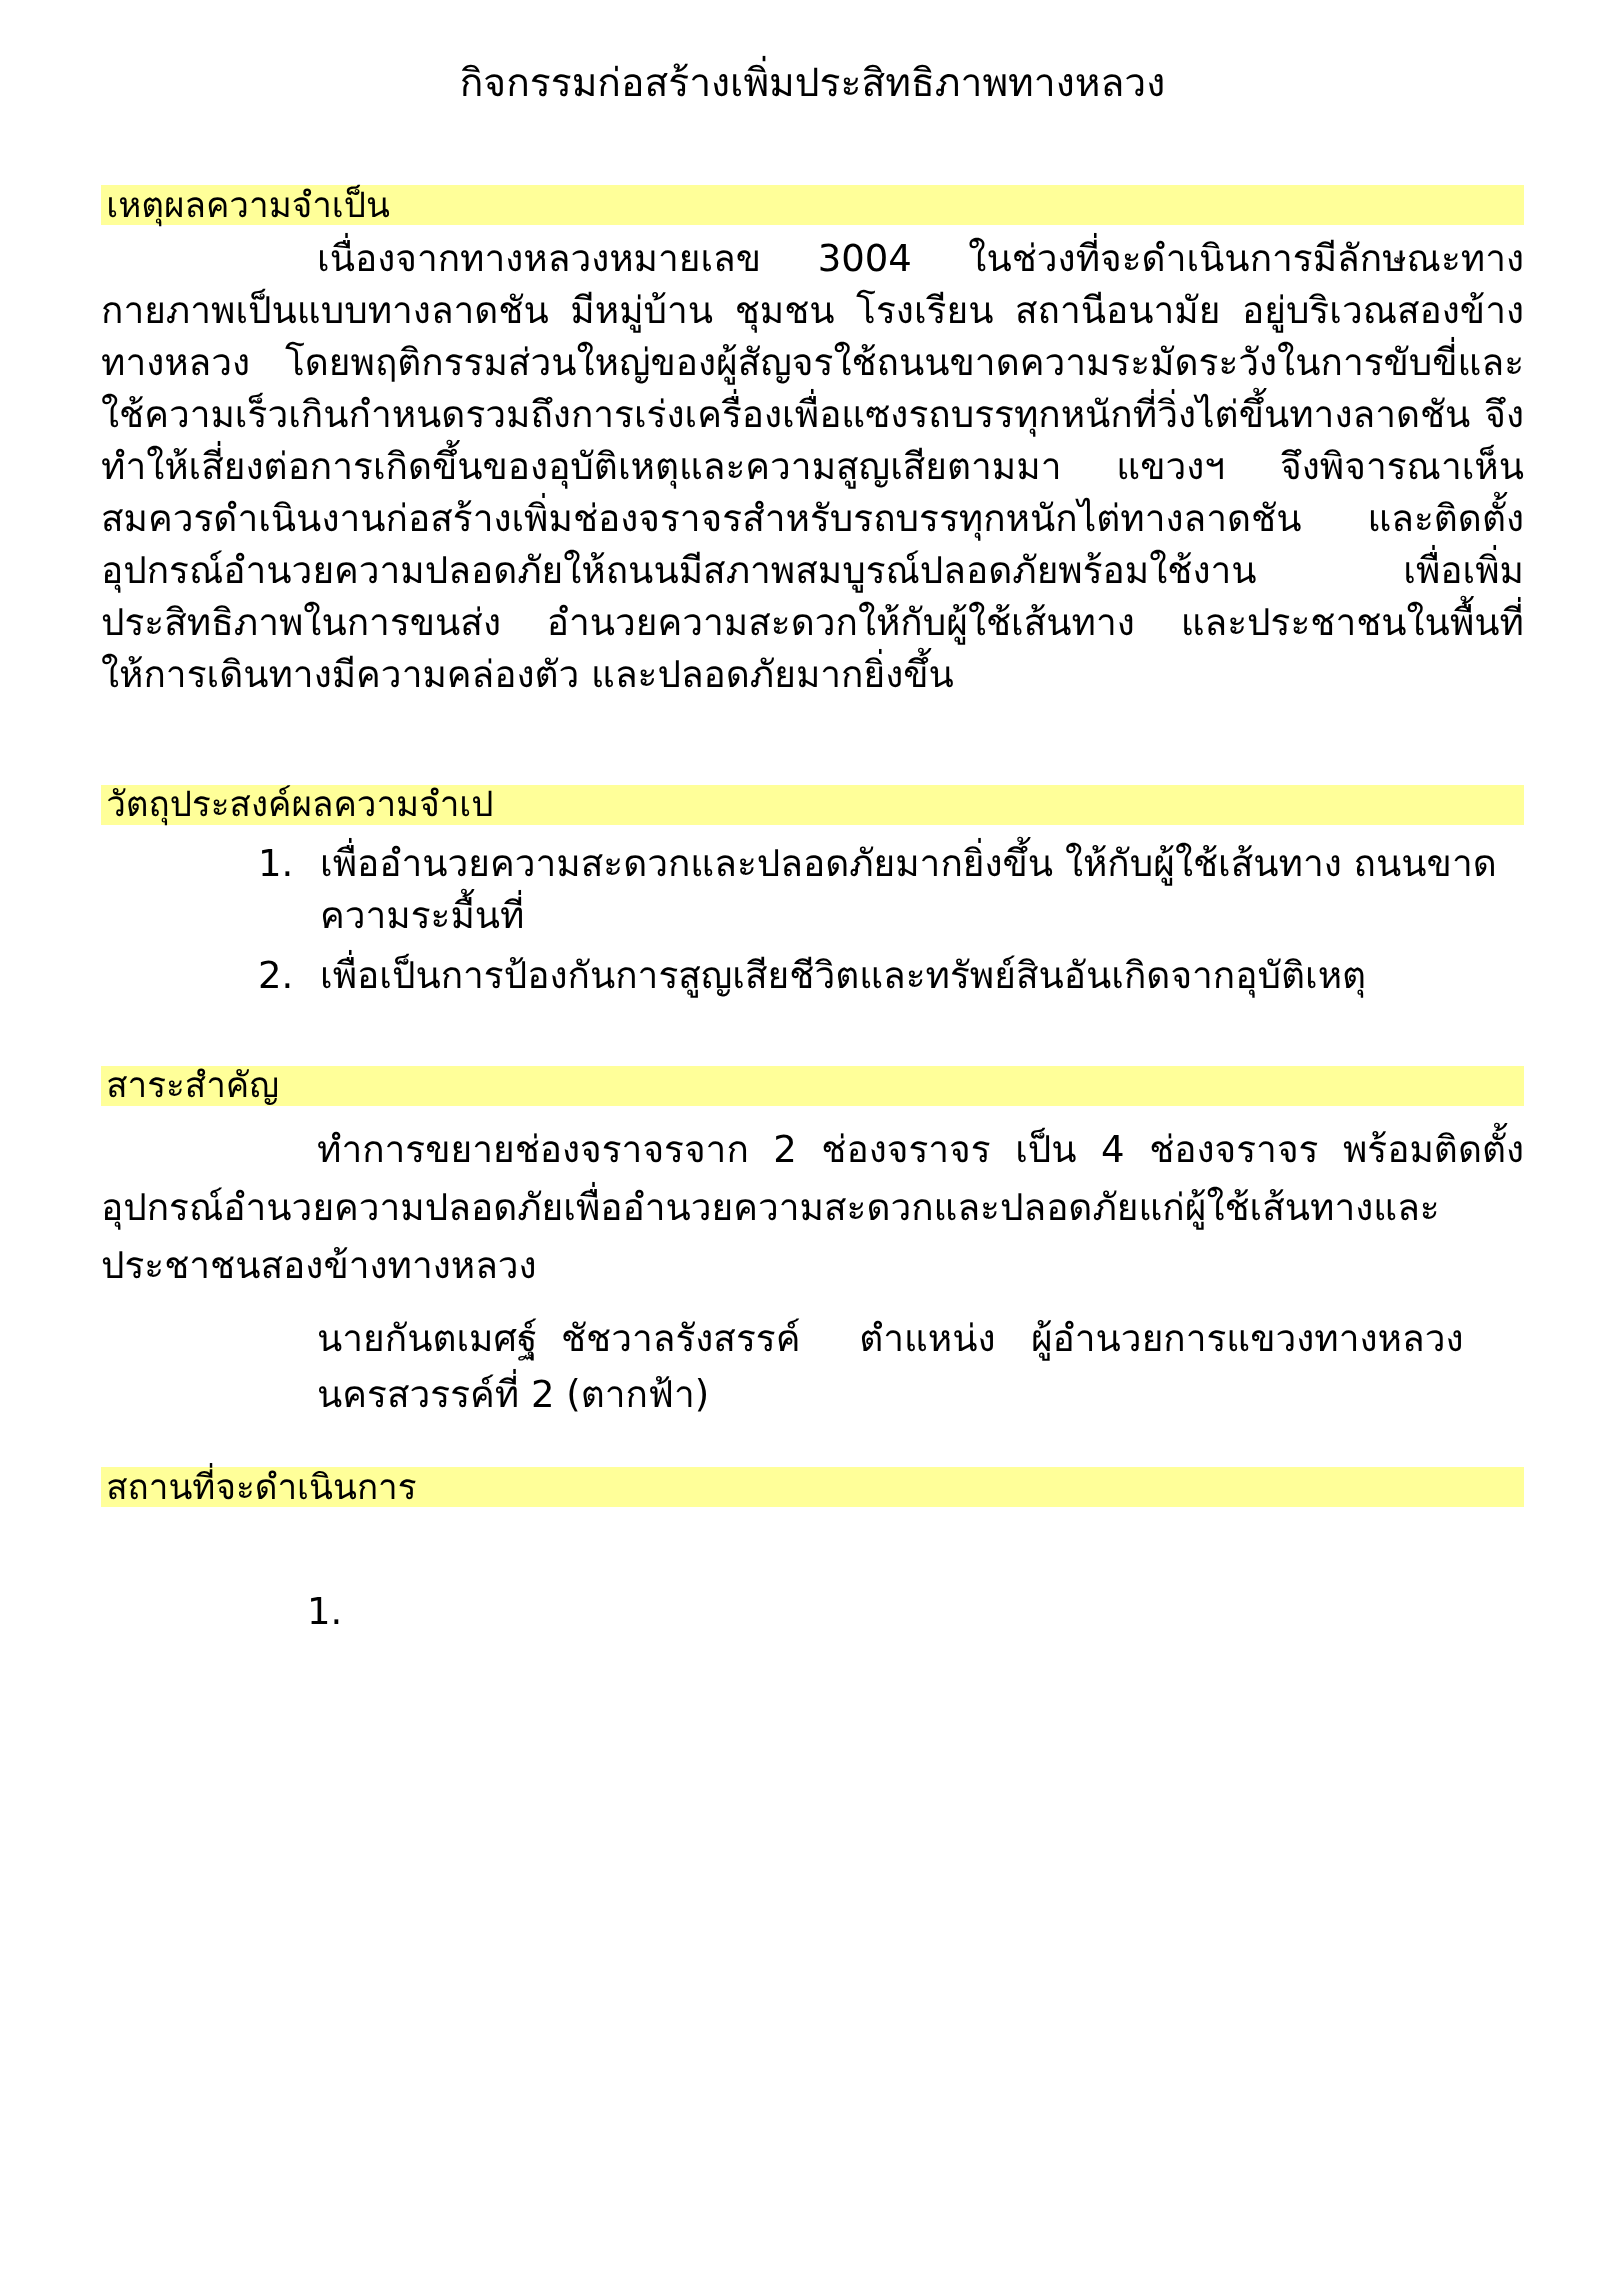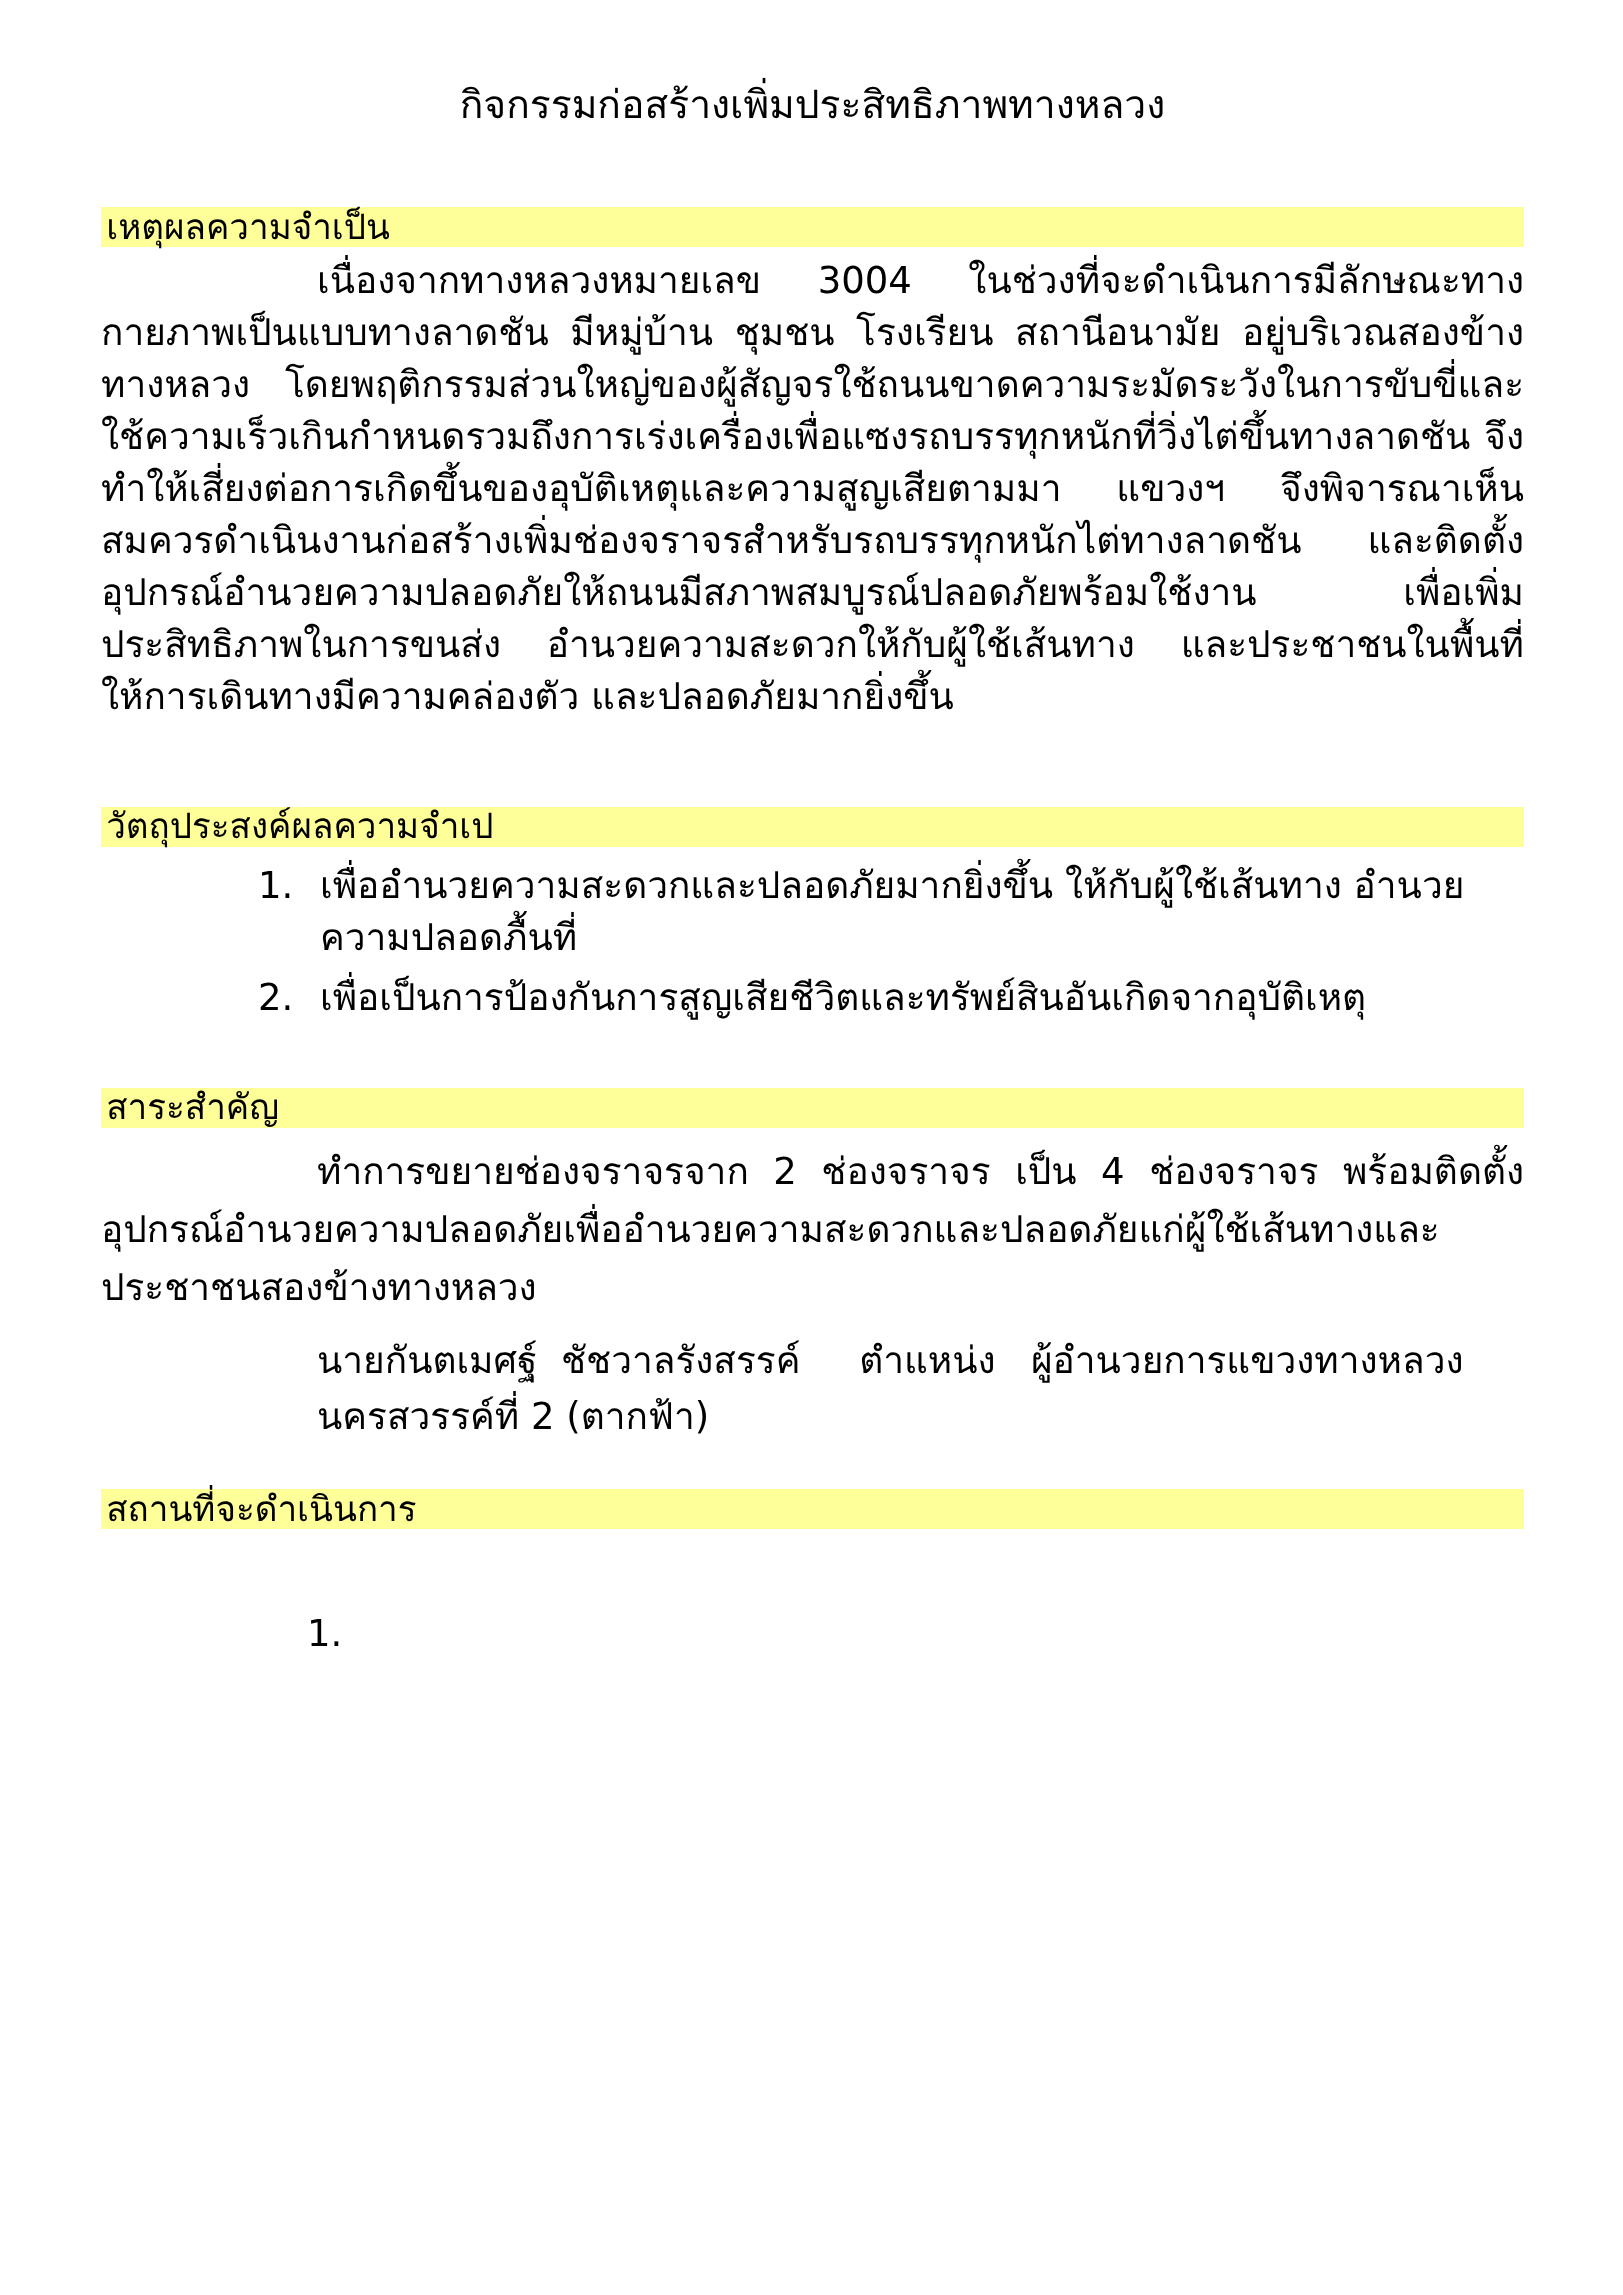--- a/index.html
+++ b/index.html
@@ -9,21 +9,21 @@
     height: 2295px;
     margin: 0 auto;
     background: #ffffff;
     color: #000000;
     font-family: "DejaVu Sans", "Liberation Sans", sans-serif;
     overflow: hidden;
   }
   .inner { padding: 0 99px 0 101px; }
 
   .doc-title {
-    padding-top: 82px;
+    padding-top: 60px;
     text-align: center;
     font-size: 39px;
     line-height: 46px;
     white-space: pre-wrap;
   }
   .doc-subtitle {
     margin-top: 19.6px;
     text-align: center;
     font-size: 39px;
     line-height: 46px;
@@ -90,21 +90,21 @@
       <span>เหตุผลความจำเป็น</span>
     </div>
     <p class="body-text para-justify">เนื่องจากทางหลวงหมายเลข  3004  ในช่วงที่จะดำเนินการมีลักษณะทางกายภาพเป็นแบบทางลาดชัน  มีหมู่บ้าน ชุมชน โรงเรียน สถานีอนามัย อยู่บริเวณสองข้างทางหลวง โดยพฤติกรรมส่วนใหญ่ของผู้สัญจรใช้ถนนขาดความระมัดระวังในการขับขี่และใช้ความเร็วเกินกำหนดรวมถึงการเร่งเครื่องเพื่อแซงรถบรรทุกหนักที่วิ่งไต่ขึ้นทางลาดชัน จึงทำให้เสี่ยงต่อการเกิดขึ้นของอุบัติเหตุและความสูญเสียตามมา แขวงฯ จึงพิจารณาเห็นสมควรดำเนินงานก่อสร้างเพิ่มช่องจราจรสำหรับรถบรรทุกหนักไต่ทางลาดชัน และติดตั้งอุปกรณ์อำนวยความปลอดภัยให้ถนนมีสภาพสมบูรณ์ปลอดภัยพร้อมใช้งาน เพื่อเพิ่มประสิทธิภาพในการขนส่ง อำนวยความสะดวกให้กับผู้ใช้เส้นทาง และประชาชนในพื้นที่ ให้การเดินทางมีความคล่องตัว และปลอดภัยมากยิ่งขึ้น</p>
 
     <div class="bar bar-objectives">
       <span>วัตถุประสงค์ผลความจำเป</span>
     </div>
     <div class="body-text obj-list">
       <div class="obj-item">
         <span class="num">1.</span>
-        <span class="txt">เพื่ออำนวยความสะดวกและปลอดภัยมากยิ่งขึ้น ให้กับผู้ใช้เส้นทาง อำนวยความปลอดภื้นที่</span>
+        <span class="txt">เพื่ออำนวยความสะดวกและปลอดภัยมากยิ่งขึ้น ให้กับผู้ใช้เส้นทาง ถนนขาดความระมื้นที่</span>
       </div>
       <div class="obj-item">
         <span class="num">2.</span>
         <span class="txt">เพื่อเป็นการป้องกันการสูญเสียชีวิตและทรัพย์สินอันเกิดจากอุบัติเหตุ</span>
       </div>
     </div>
 
     <div class="bar bar-essence">
       <span>สาระสำคัญ</span>
     </div>

